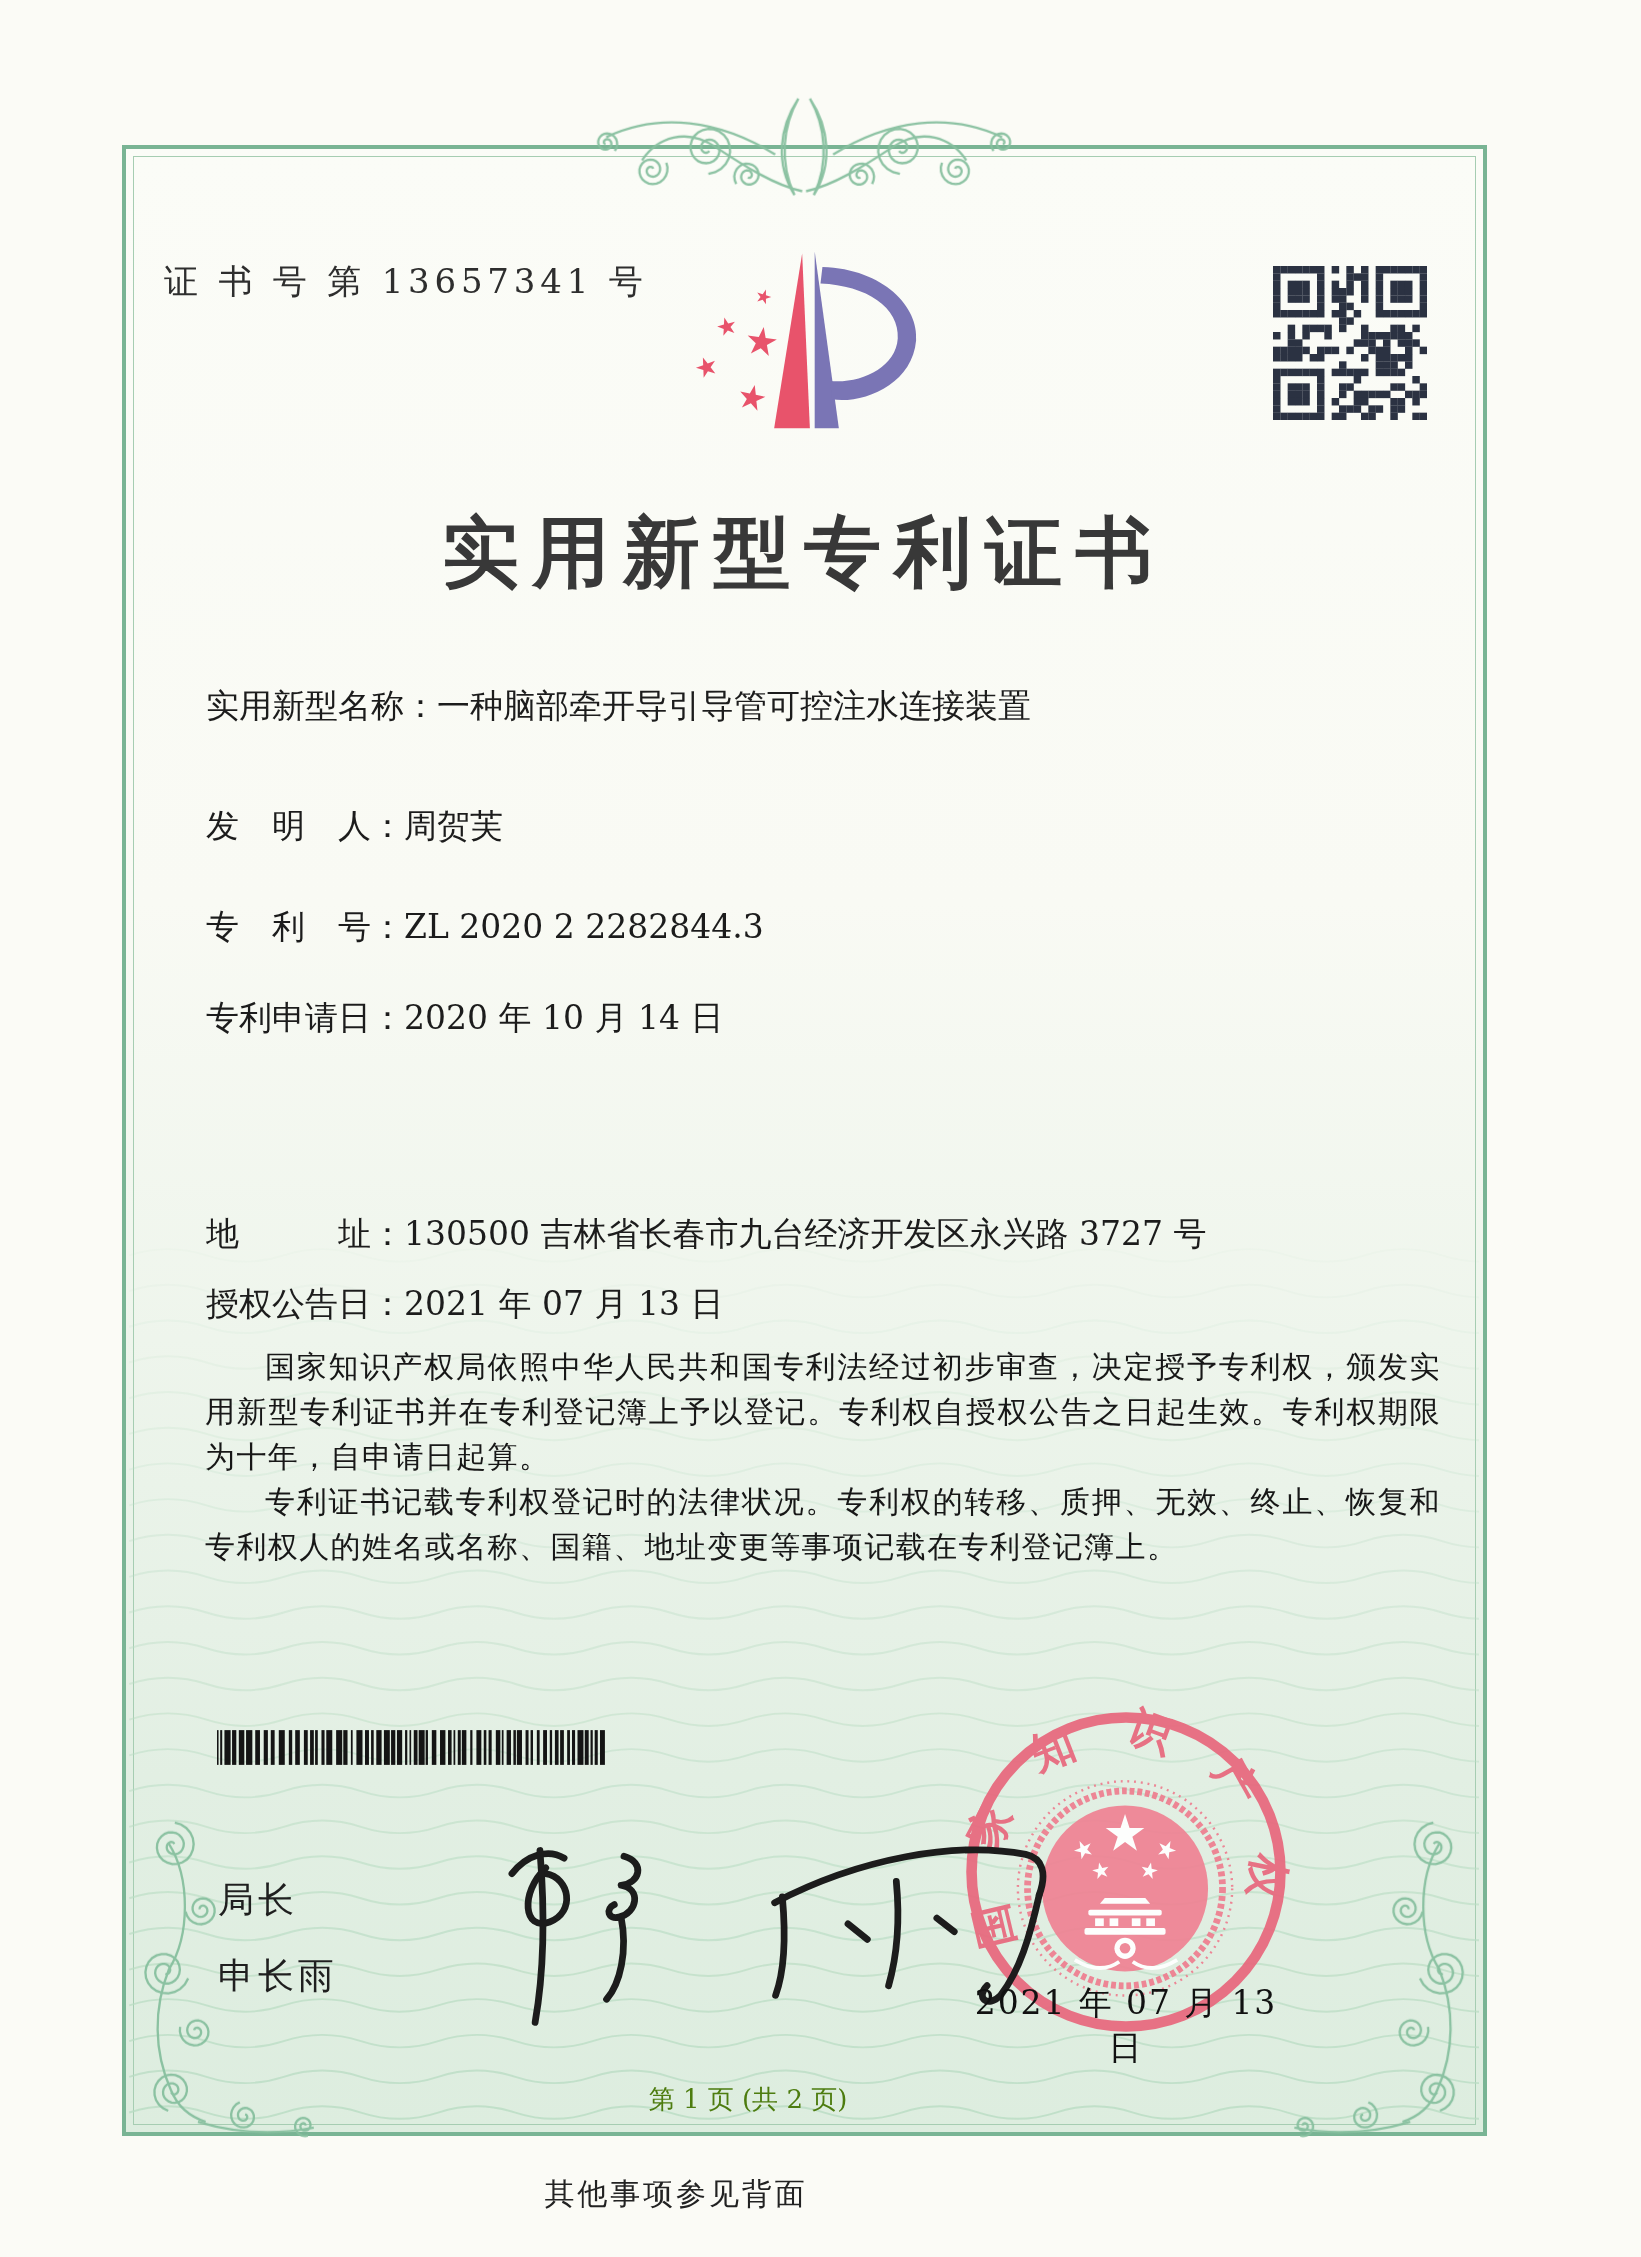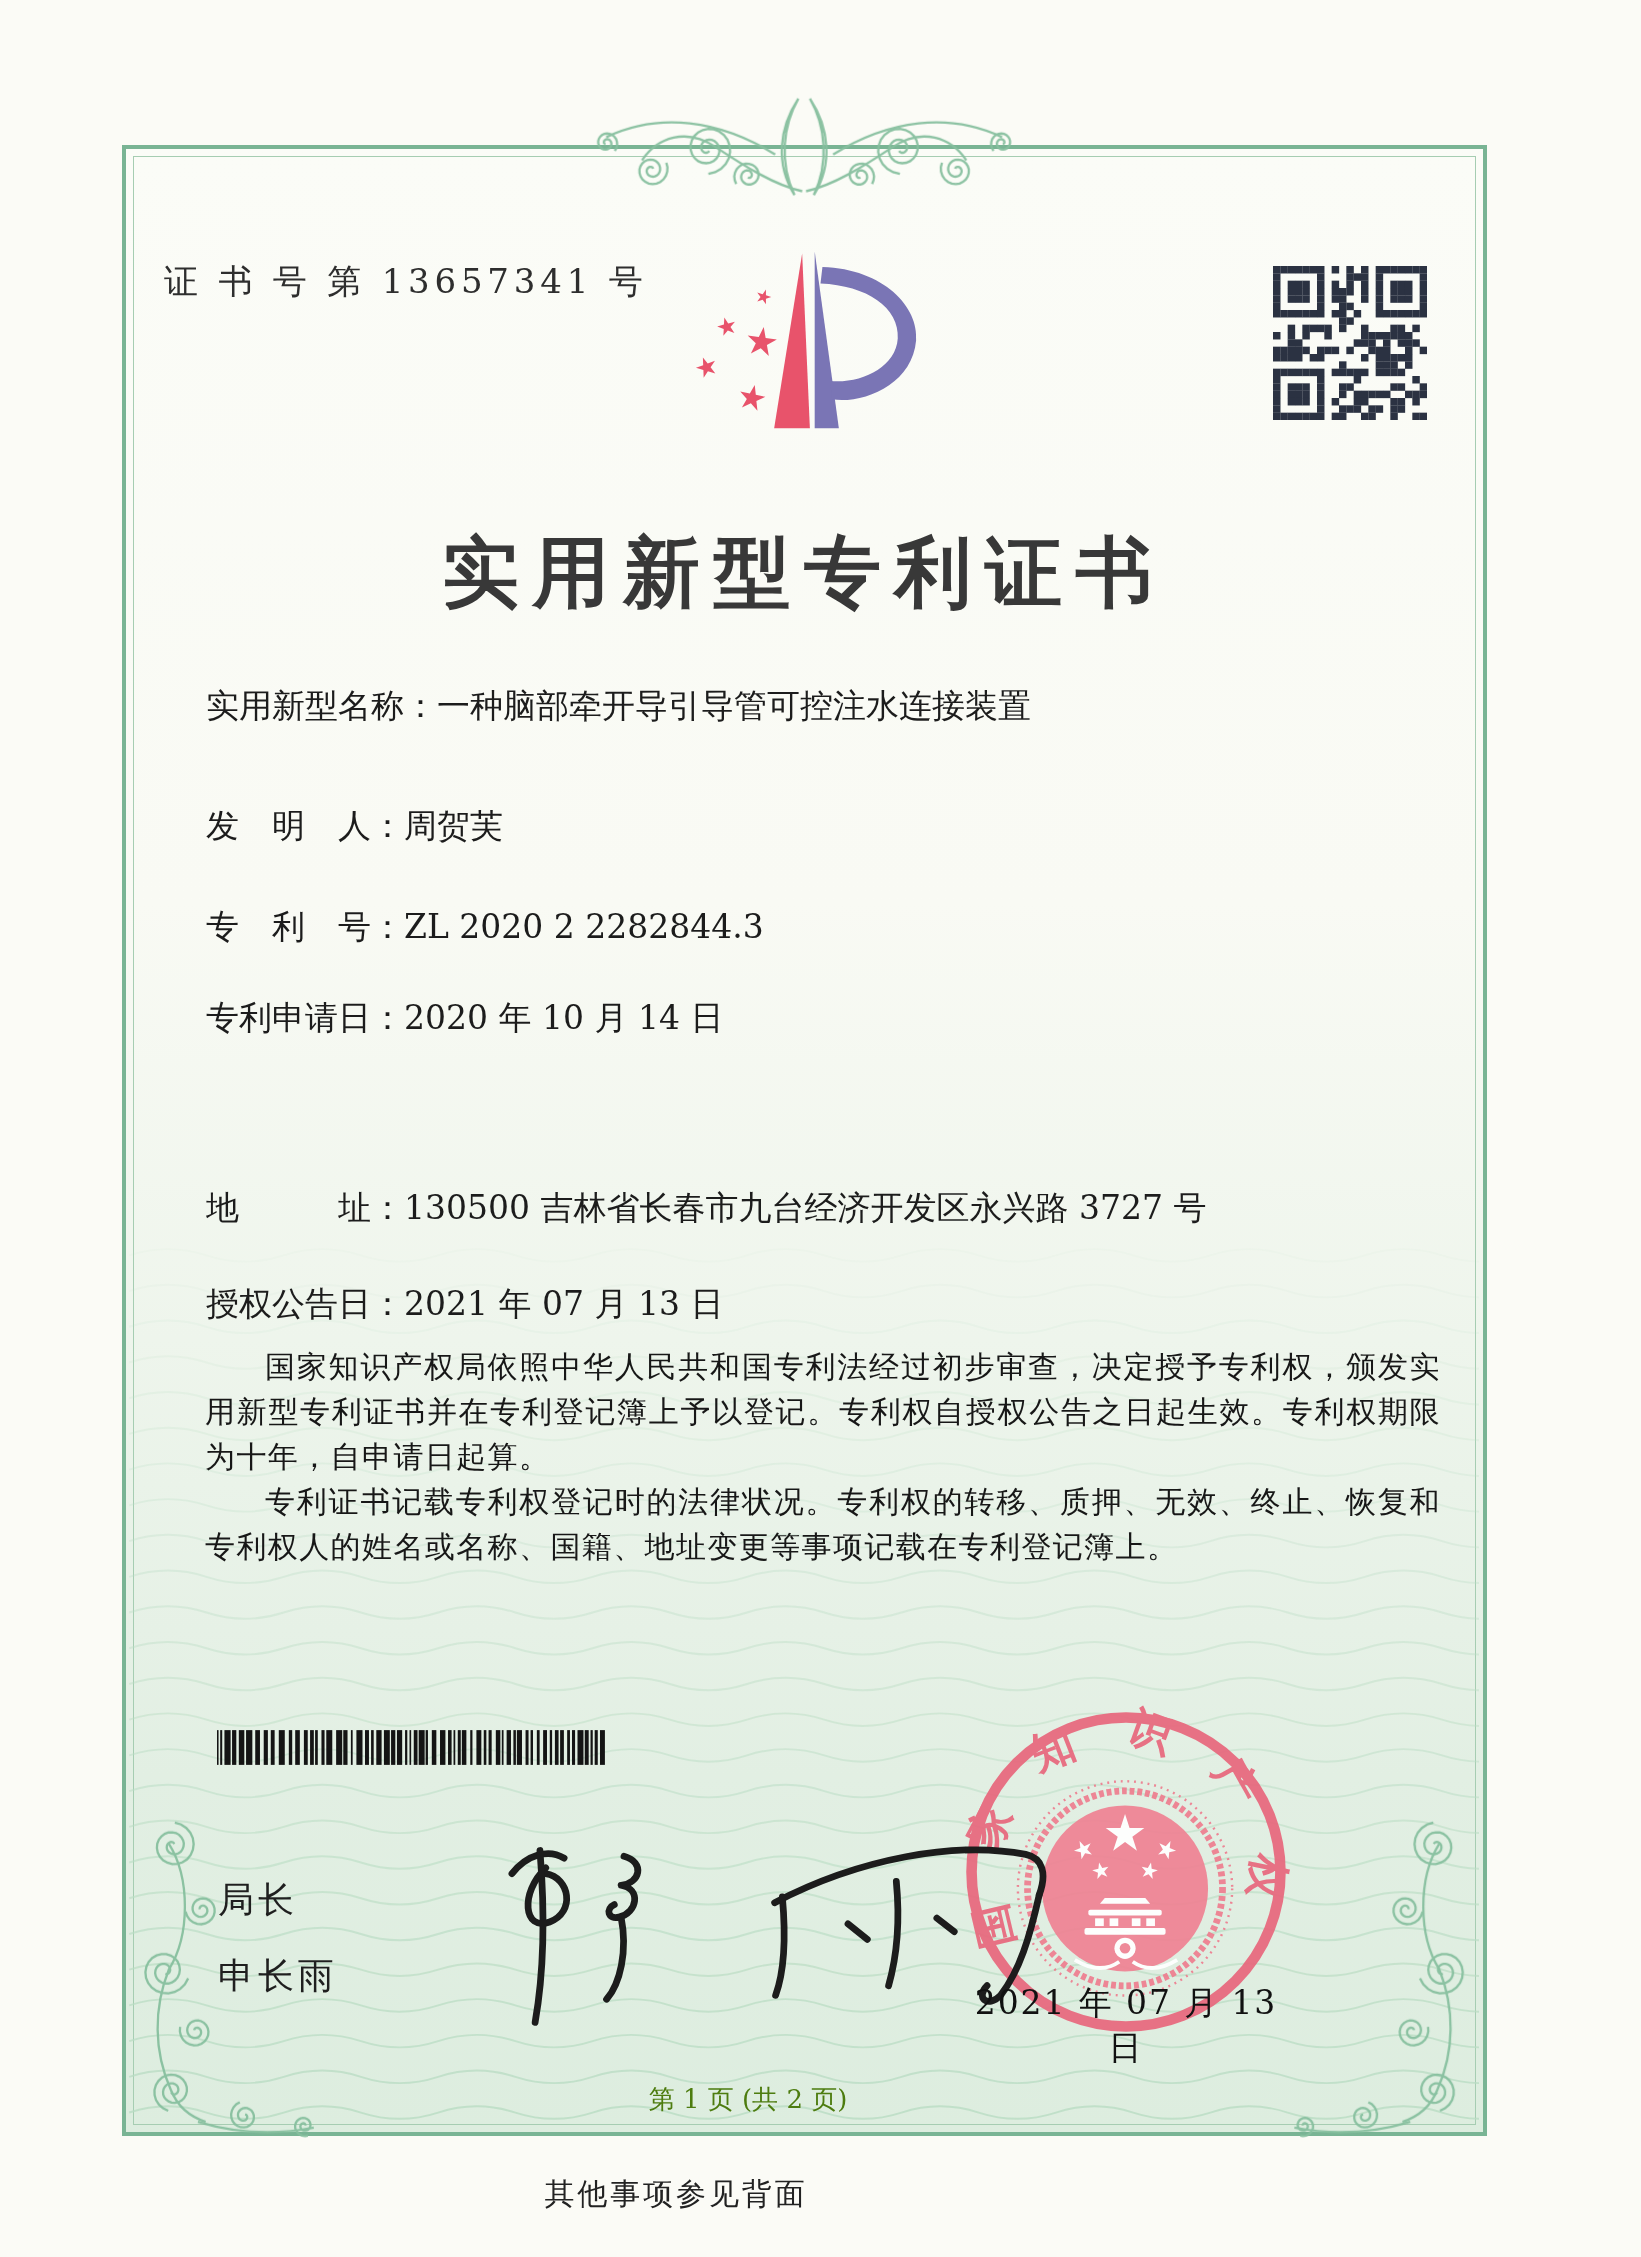--- a/index.html
+++ b/index.html
@@ -19,24 +19,24 @@
     position:absolute; left:6.8px; top:6.8px; right:6.8px; bottom:6.8px;
     border:1px solid #a6cdb2;
   }
   .waves-svg { position:absolute; left:129px; top:153px; z-index:1; }
   .ornaments-svg { position:absolute; left:0; top:0; z-index:2; pointer-events:none; }
   .abs { position:absolute; z-index:3; }
   .cert-no { left:164px; top:259px; font-size:34px; letter-spacing:4.8px; color:#2e2e2e; }
   .logo-svg { left:666px; top:238px; }
   .qr-svg { left:1273px; top:266px; }
   .title { left:128px; top:502px; width:1352px; text-align:center;
-           font-size:77px; font-weight:600; letter-spacing:13.5px; color:#383838;margin-top:20px; }
+           font-size:77px; font-weight:600; letter-spacing:13.5px; color:#383838; }
   .field-row { left:206px; font-size:33px; white-space:nowrap; color:#1c1c1c; }
   .row-y0 { top:684px; } .row-y1 { top:804px; } .row-y2 { top:905px; }
-  .row-y3 { top:996px; } .row-y4 { top:1096px; } .row-y5 { top:1186px; }
+  .row-y3 { top:996px; } .row-y4 { top:1096px; } .row-y5 { top:1212px; }
   .row-y6 { top:1282px; } .row-7b { left:816px; top:1282px; }
   .body-text { left:205px; top:1344px; width:1236px; font-size:30px; line-height:45px;
                text-align:justify; letter-spacing:1.4px; color:#171717; }
   .body-text p { text-indent:2em; }
   .barcode-svg { left:217px; top:1730px; }
   .issuer-title { left:218px; top:1876px; font-size:36px; letter-spacing:3.9px; }
   .issuer-name  { left:218px; top:1952px; font-size:36px; letter-spacing:3.9px; }
   .signature-svg { left:454px; top:1804px; z-index:4; }
   .seal-svg { left:959px; top:1705px; z-index:3; opacity:.92; }
   .seal-date { left:959px; top:1981px; width:334px; text-align:center;

